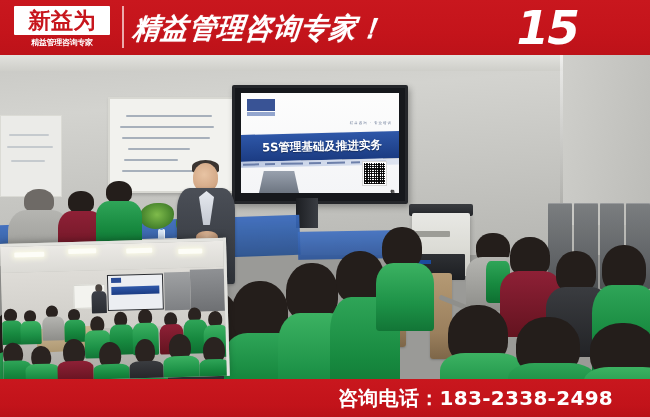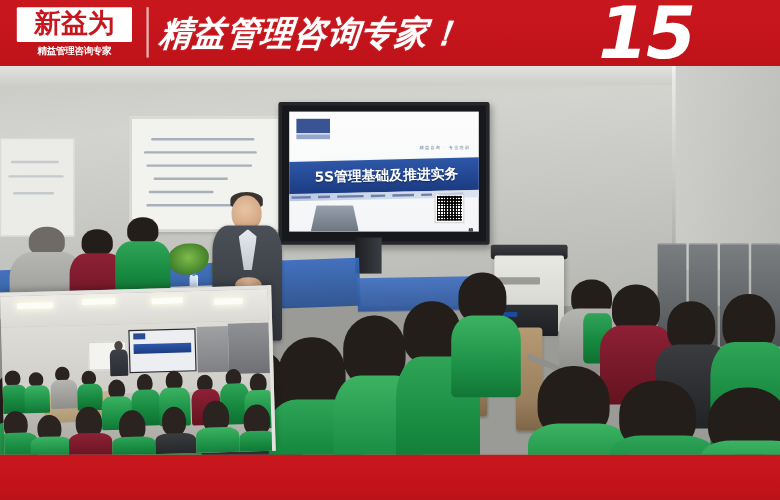--- a/index.html
+++ b/index.html
@@ -102,21 +102,21 @@
   }
   .years {
     position: absolute;
     right: 8px; top: 0;
     height: 55px;
     display: flex;
     align-items: center;
   }
   .years-num {
     color: #ffffff;
-    font-size: 60px;
+    font-size: 47px;
     font-weight: bold;
     font-style: italic;
     line-height: 48px;
     letter-spacing: -2px;
     margin-right: 4px;
     font-family: "DejaVu Sans", "Liberation Sans", sans-serif;
   }
   .years-text {
     display: flex;
     flex-direction: column;
@@ -842,15 +842,16 @@
         <div class="ih" style="left:166px;top:92px;width:22px;height:26px;"></div>
         <div class="ic green2" style="left:160px;top:114px;width:36px;height:24px;"></div>
         <div class="ih" style="left:200px;top:96px;width:22px;height:26px;"></div>
         <div class="ic green" style="left:196px;top:118px;width:30px;height:20px;"></div>
       </div>
     </div>
 
   </div>
 
   <div class="footer">
+    <div class="footer-right">咨询电话：183-2338-2498</div>
   </div>
 
 </div>
 
 </body></html>

